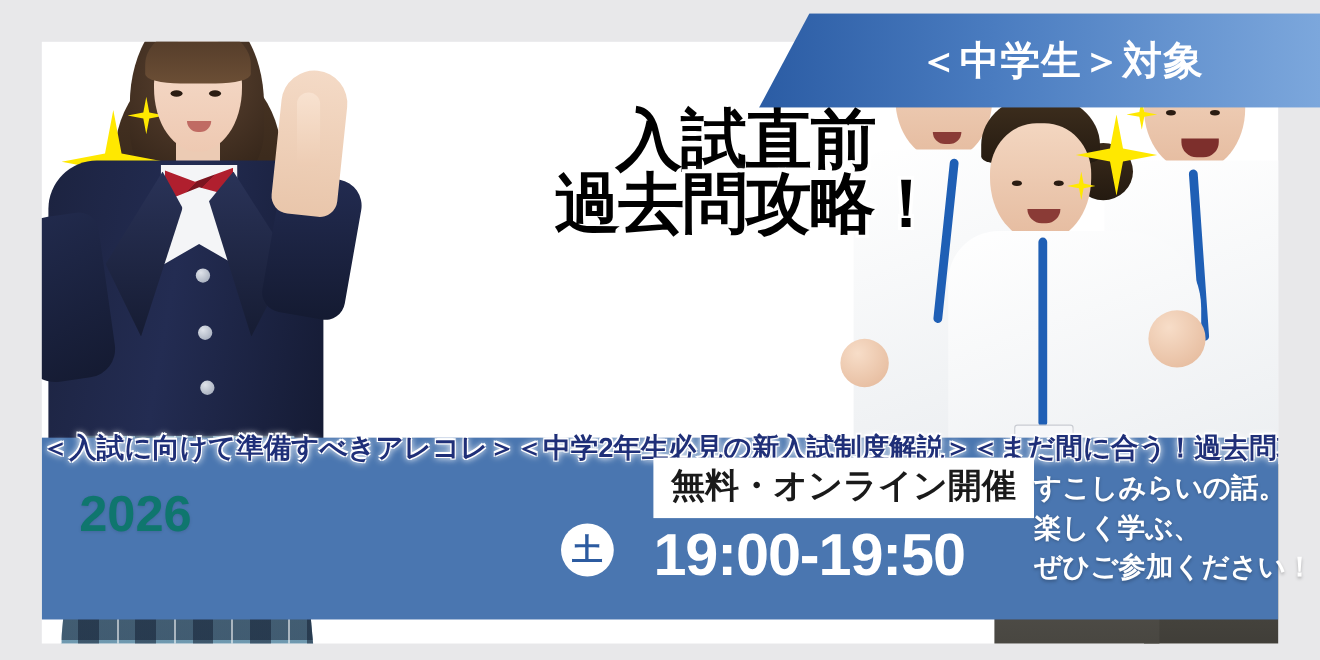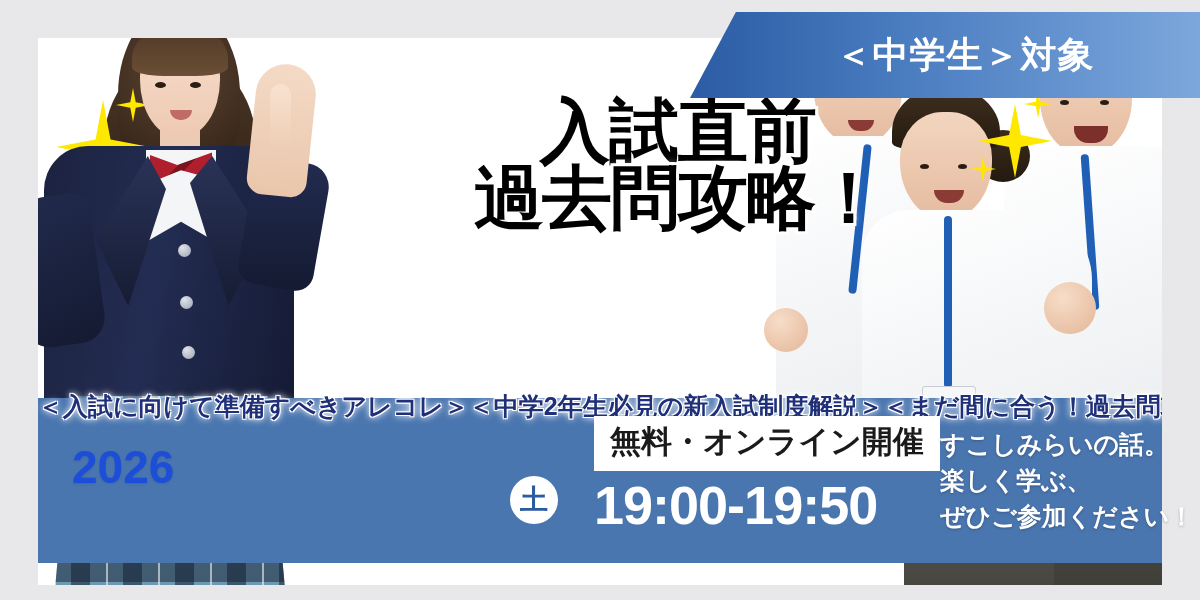--- a/index.html
+++ b/index.html
@@ -191,21 +191,21 @@
   }
 
   
   .headline{position:absolute;left:330px;top:52px;width:620px;z-index:20;text-align:center;}
   .eyebrow{
     font-size:42px;font-weight:bold;color:#0a0a0a;letter-spacing:1px;
     text-shadow:0 0 10px #fff,0 0 10px #fff,0 0 16px #fff,2px 2px 0 #fff,-2px -2px 0 #fff;
     line-height:1;white-space:nowrap;
   }
   .title{
-    margin-top:8px;font-size:70px;font-weight:bold;color:#000;line-height:.96;
+    margin-top:8px;font-size:60px;font-weight:bold;color:#000;line-height:.96;
     letter-spacing:-1px;white-space:nowrap;
     text-shadow:0 0 8px #fff,3px 3px 0 #fff,-3px -3px 0 #fff,3px -3px 0 #fff,-3px 3px 0 #fff;
   }
   .title .line2{display:block;letter-spacing:-2px;}
 
   
   .topics{
     position:absolute;left:0;top:352px;width:1200px;text-align:center;z-index:22;
     font-size:25px;font-weight:bold;color:#1f2f78;white-space:nowrap;
     text-shadow:0 0 6px #fff,0 0 8px #fff,1px 1px 0 #fff,-1px -1px 0 #fff,1px -1px 0 #fff,-1px 1px 0 #fff;
@@ -213,21 +213,21 @@
 
   
   .blue-panel{
     position:absolute;left:0;top:360px;width:1124px;height:165px;
     background:#4a76b0;z-index:10;
   }
   .blue-panel .tint{position:absolute;inset:0;background:rgba(74,118,176,.86);}
 
   .info{position:absolute;left:38px;top:398px;width:1162px;height:165px;z-index:24;}
   .date{
-    position:absolute;left:34px;top:46px;display:flex;align-items:flex-end;color:#1d4ed8;
+    position:absolute;left:34px;top:46px;display:flex;align-items:flex-end;color:#0f766e;
     text-shadow:0 1px 3px rgba(0,0,0,.12);
   }
   .date .year{font-size:46px;font-weight:bold;line-height:1;padding-bottom:8px;}
   .date .md{font-size:118px;font-weight:bold;line-height:.82;margin-left:10px;letter-spacing:-3px;}
   .dow{
     position:absolute;left:472px;top:78px;width:48px;height:48px;border-radius:50%;
     background:#fff;color:#2c5ba0;font-size:28px;font-weight:bold;
     display:flex;align-items:center;justify-content:center;
   }
   .fmt{

